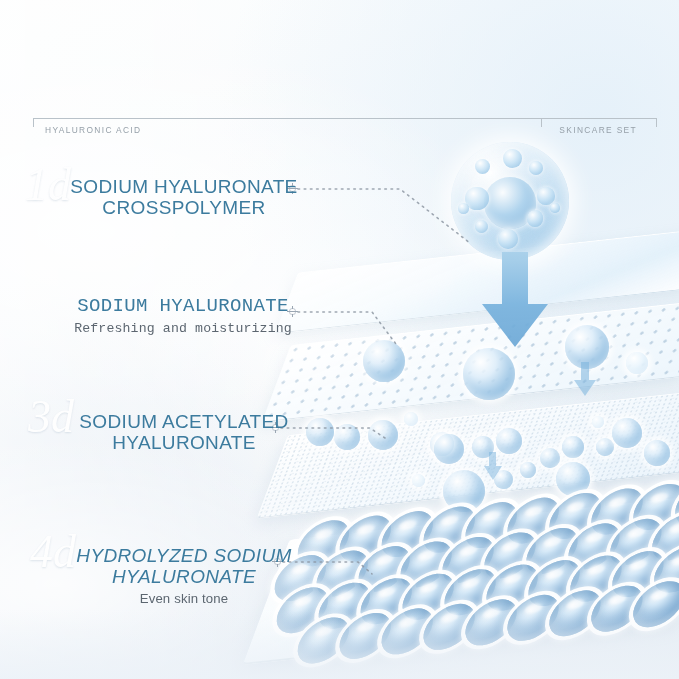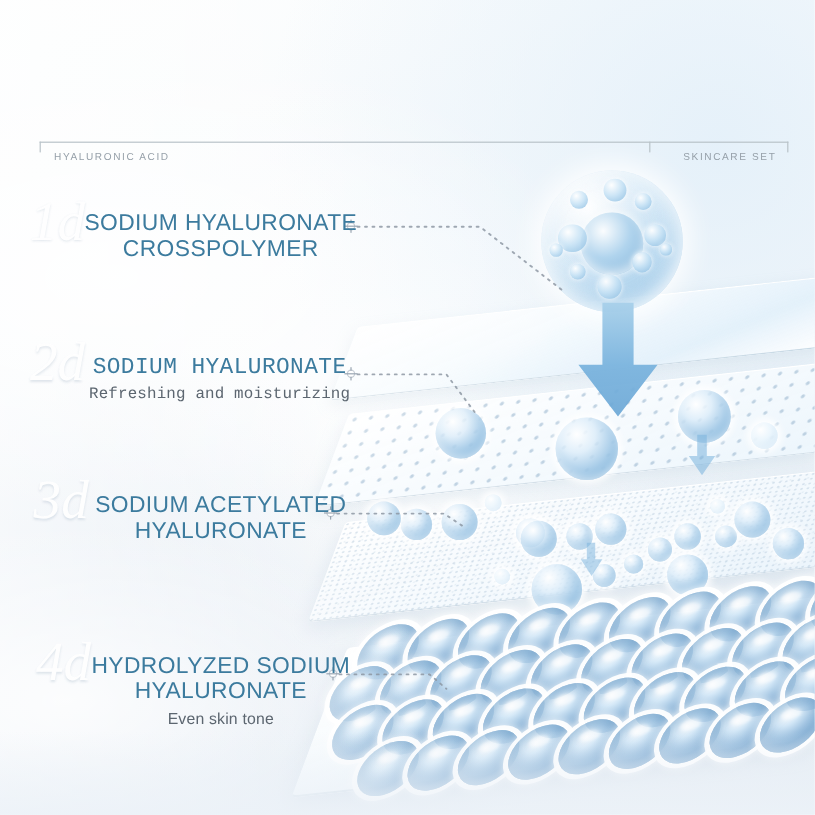--- a/index.html
+++ b/index.html
@@ -71,21 +71,21 @@
   .cat-bar .tick.t-right { right: 0; }
   .cat-label {
     position: absolute;
     top: 7px;
     font-size: 8.4px;
     letter-spacing: 1.35px;
     color: #96a0a9;
     white-space: nowrap;
   }
   .cat-label.cl-left  { left: 12px; }
-  .cat-label.cl-right { right: 10px; margin-left: 24px; }
+  .cat-label.cl-right { right: 20px; margin-left: 24px; }
 
   
   .item {
     position: absolute;
     z-index: 38;
     width: 300px;
   }
   .item-num {
     position: absolute;
     font-family: "Liberation Serif", serif;
@@ -503,35 +503,34 @@
   </div>
 
   <div class="item" id="item-1">
     <div class="item-num">1d</div>
     <div class="item-body">
       <div class="item-title wrap" style="max-width:240px; margin:0 auto;">SODIUM HYALURONATE CROSSPOLYMER</div>
     </div>
   </div>
 
   <div class="item" id="item-2">
-    <div class="item-num">2d</div>
     <div class="item-body">
       <div class="item-title">SODIUM HYALURONATE</div>
       <div class="item-desc">Refreshing and moisturizing</div>
     </div>
   </div>
 
   <div class="item" id="item-3">
     <div class="item-num">3d</div>
     <div class="item-body">
       <div class="item-title wrap" style="max-width:232px; margin:0 auto;">SODIUM ACETYLATED HYALURONATE</div>
     </div>
   </div>
 
   <div class="item" id="item-4">
     <div class="item-num">4d</div>
     <div class="item-body">
-      <div class="item-title wrap" style="max-width:226px; margin:0 auto;">HYDROLYZED SODIUM HYALURONATE</div>
+      <div class="item-title wrap" style="max-width:226px; margin:0 auto;font-style:italic;">HYDROLYZED SODIUM HYALURONATE</div>
       <div class="item-desc">Even skin tone</div>
     </div>
   </div>
 
 </div>
 
 </body></html>

